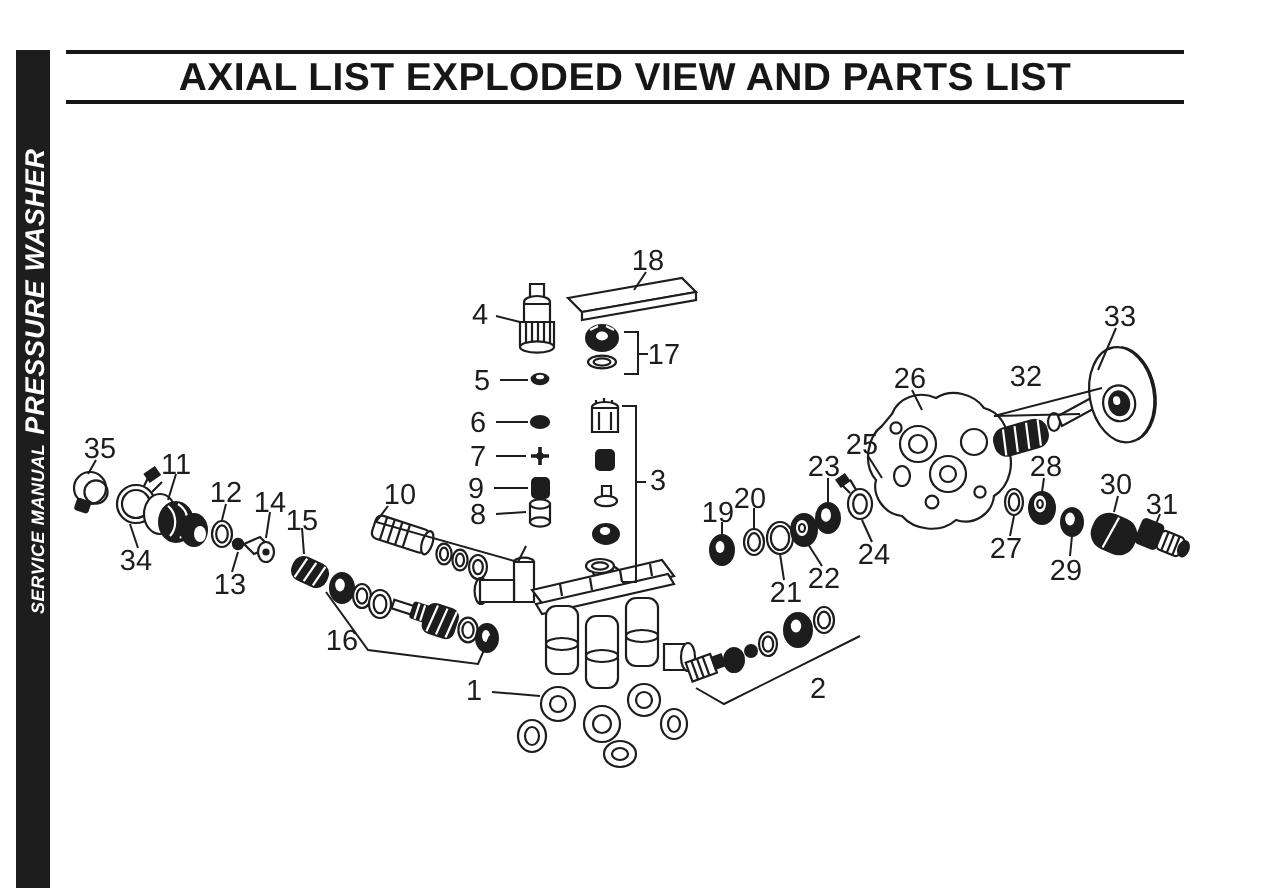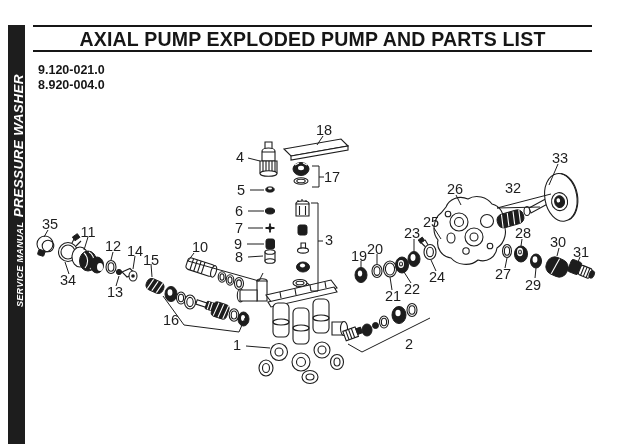--- a/index.html
+++ b/index.html
@@ -36,26 +36,22 @@
 </head>
 <body>
 
 <div class="page">
 
   <div class="side-tab">
     <div class="side-tab-text"><span class="sm">SERVICE MANUAL</span>&nbsp;<span class="pw">PRESSURE WASHER</span></div>
   </div>
 
   <div class="rule rule-top"></div>
-  <div class="title">AXIAL PUMP EXPLODED PUMP AND PARTS LIST</div>
+  <div class="title">AXIAL LIST EXPLODED VIEW AND PARTS LIST</div>
   <div class="rule rule-bottom"></div>
-  <div class="models">
-    <div>9.120-021.0</div>
-    <div>8.920-004.0</div>
-  </div>
 
   <svg class="diagram" width="639" height="446" viewBox="0 0 639 446">
 
     <g>
 
       <g>
         <path class="lnw" d="M284 149 L341 139 L348 146 L291 156 Z"></path>
         <path class="lnw" d="M291 156 L348 146 L348 150 L291 160 Z"></path>
       </g>
 

